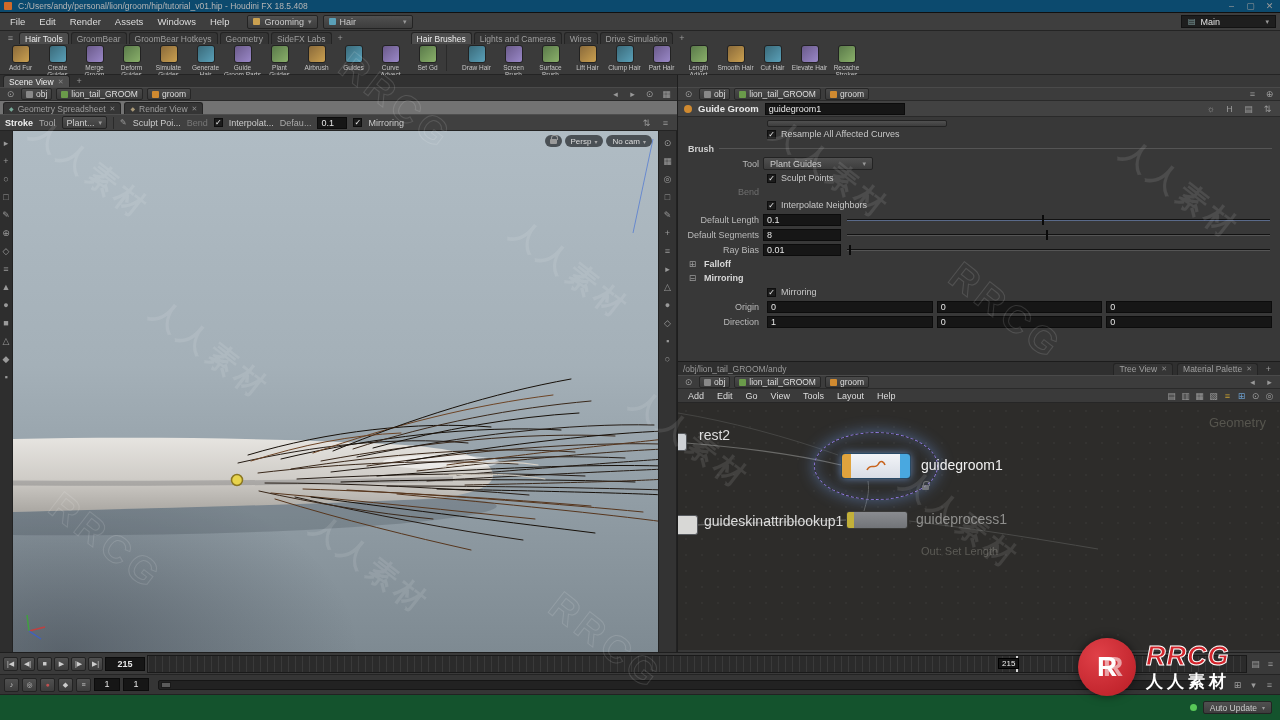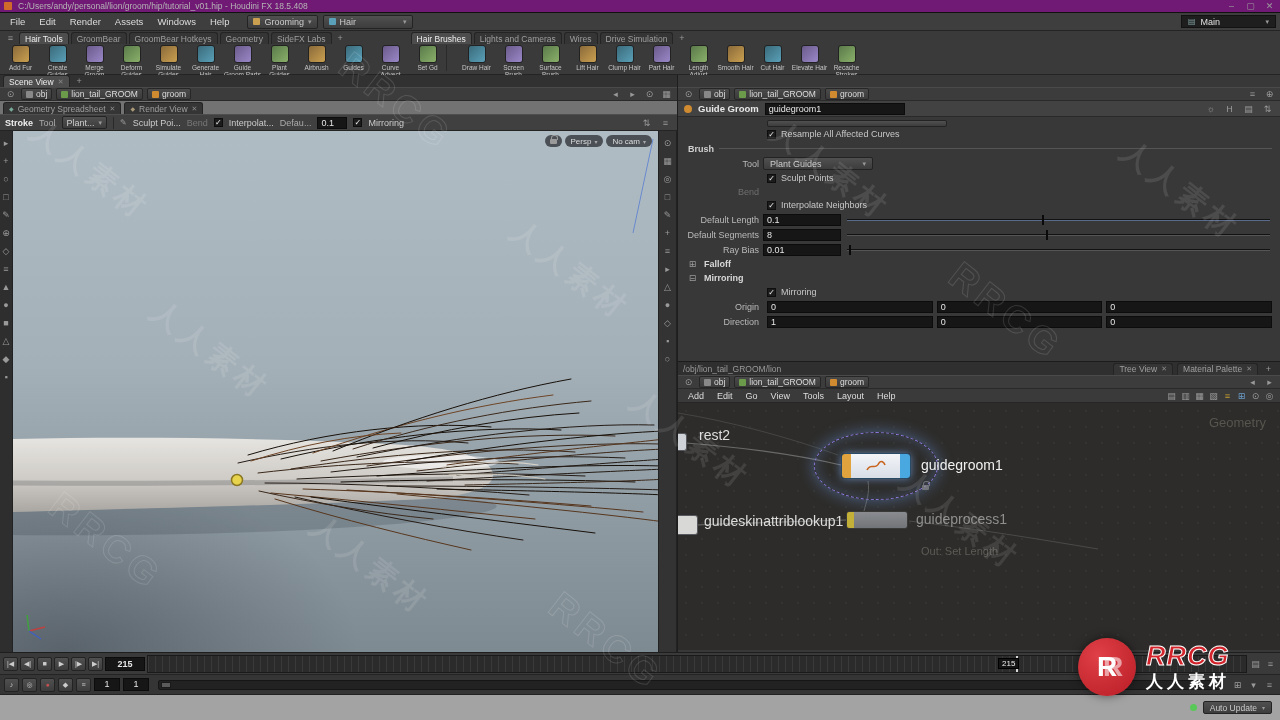--- a/index.html
+++ b/index.html
@@ -36,21 +36,21 @@
   .mitem{padding:0 6px;color:#ddd;font-size:9.5px}
   .netlbl{font-size:14px;color:#dedede;white-space:nowrap}
   .strip{display:flex;flex-direction:column;align-items:center;gap:6px;padding-top:6px}
   .pbtn{width:15px;height:14px;font-size:7px}
 </style>
 </head>
 <body>
 
 <div id="stage">
 
-  <div class="abs row" style="left:0;top:0;width:1280px;height:13px;background:#701a75;border-bottom:1px solid #101010;padding:0 4px;gap:6px">
+  <div class="abs row" style="left:0;top:0;width:1280px;height:13px;background:#0c4a6e;border-bottom:1px solid #101010;padding:0 4px;gap:6px">
     <span class="sq" style="background:#d06a2a;width:8px;height:8px"></span>
     <span style="font-size:8.5px;color:#b5b5b5">C:/Users/andy/personal/lion/groom/hip/tutorial_v01.hip - Houdini FX 18.5.408</span>
     <span style="flex:1"></span>
     <span class="ibtn">–</span>
     <span class="ibtn">▢</span>
     <span class="ibtn">✕</span>
   </div>
 
   <div class="abs row" style="left:0;top:13px;width:1280px;height:18px;background:#3e3e3e;border-bottom:1px solid #242424;padding:0 4px;gap:2px">
     <span class="mitem">File</span>
@@ -493,21 +493,21 @@
       </div>
       <div class="row" style="height:15px;padding-right:8px;gap:4px">
         <span class="plabel">Direction</span>
         <span class="pfield" style="flex:1">1</span>
         <span class="pfield" style="flex:1">0</span>
         <span class="pfield" style="flex:1">0</span>
       </div>
     </div>
 
     <div class="row" style="height:14px;background:#2f2f2f;border-top:1px solid #1c1c1c;padding:0 5px;gap:4px">
-      <span style="font-size:8.5px;color:#9a9a9a">/obj/lion_tail_GROOM/lion</span>
+      <span style="font-size:8.5px;color:#9a9a9a">/obj/lion_tail_GROOM/andy</span>
       <span style="flex:1"></span>
       <div class="tab">
           <span>Tree View</span>
           <span class="x">✕</span>
         </div>
       <div class="tab">
           <span>Material Palette</span>
           <span class="x">✕</span>
         </div>
       <span class="ibtn">+</span>
@@ -614,21 +614,21 @@
     <span class="pfield" style="width:26px;height:13px;text-align:center">1</span>
     <span class="pfield" style="width:26px;height:13px;text-align:center">1</span>
     <div style="position:relative;flex:1;height:10px;background:#222;border:1px solid #161616;border-radius:2px;margin:0 6px">
       <span style="position:absolute;left:2px;top:1px;width:10px;height:6px;background:#5a5a5a;border:1px solid #1a1a1a"></span>
     </div>
     <span class="ibtn">⊞</span>
     <span class="ibtn">▾</span>
     <span class="ibtn">≡</span>
   </div>
 
-  <div class="abs row" style="left:0;top:694px;width:1280px;height:26px;background:#a3a3a3;border-top:1px solid #222;padding:0 8px;gap:6px">
+  <div class="abs row" style="left:0;top:694px;width:1280px;height:26px;background:#14532d;border-top:1px solid #222;padding:0 8px;gap:6px">
     <span style="flex:1"></span>
     <span style="width:7px;height:7px;border-radius:50%;background:#58c858;display:inline-block"></span>
     <div class="row raised" style="height:13px;padding:0 6px;gap:5px">
       <span style="font-size:8.5px">Auto Update</span>
       <span style="font-size:6px;color:#999">▾</span>
     </div>
   </div>
 
   <span class="wm" style="left:20px;top:150px">人人素材</span>
   <span class="wm en" style="left:330px;top:80px">RRCG</span>

